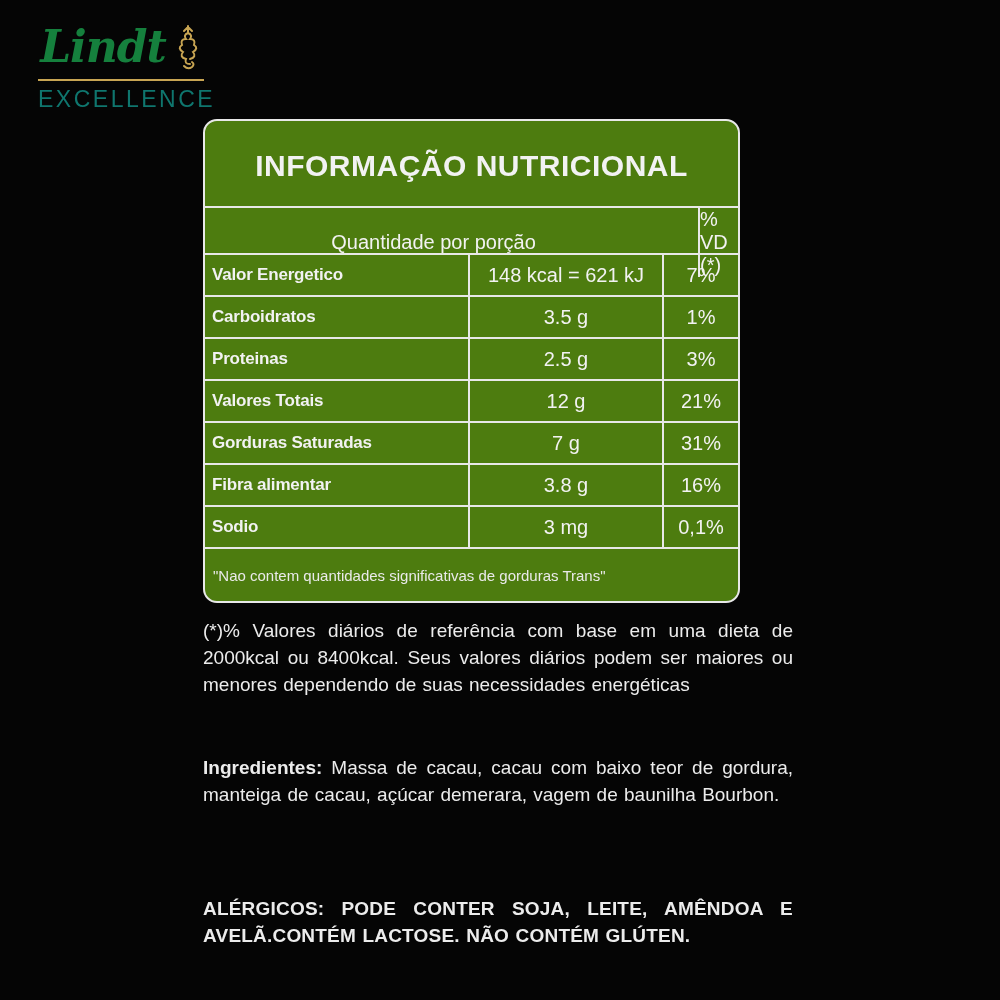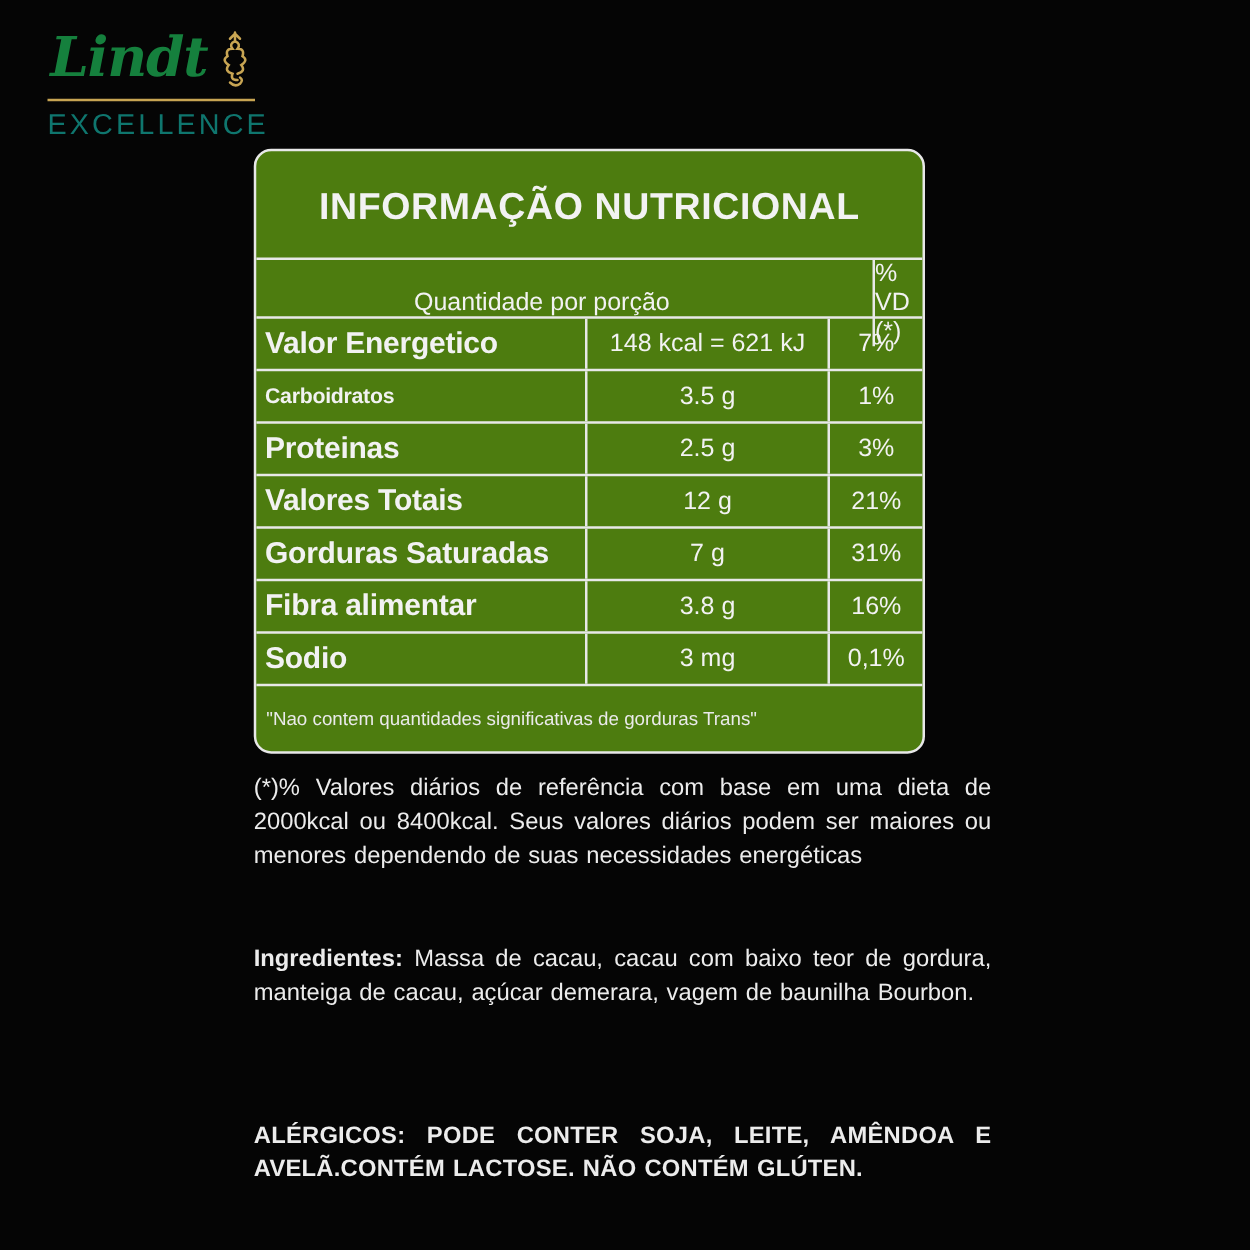--- a/index.html
+++ b/index.html
@@ -31,21 +31,21 @@
   .subtitle{font-size:21px;font-weight:700;line-height:25px;}
   .t-header{
     display:grid;grid-template-columns:457px 1fr;height:45px;border-top:2px solid #e8e8e8;gap:36px;
   }
   .t-header>div{display:flex;align-items:center;justify-content:center;font-size:20px;font-weight:400;}
   .t-header .th-dv{border-left:2px solid #e8e8e8;box-sizing:border-box;}
   .t-row{
     display:grid;grid-template-columns:263px 194px 1fr;height:40px;border-top:2px solid #e8e8e8;
   }
   .t-row>div{display:flex;align-items:center;box-sizing:border-box;}
-  .c-label{padding-left:7px;font-weight:700;font-size:24px;letter-spacing:-.2px;}
+  .c-label{padding-left:7px;font-weight:700;font-size:17px;letter-spacing:-.2px;}
   .c-label.small{font-size:17px;}
   .c-val,.c-dv{justify-content:center;font-size:20px;font-weight:400;border-left:2px solid #e8e8e8;}
   .t-foot{
     border-top:2px solid #e8e8e8;min-height:44px;display:flex;align-items:center;
     padding:4px 8px;font-size:15px;font-weight:400;color:#eaeaea;
   }
   
   .para{
     position:absolute;left:203px;width:590px;margin:0;
     font-size:19px;line-height:27px;text-align:justify;color:#ececec;word-spacing:1px;

